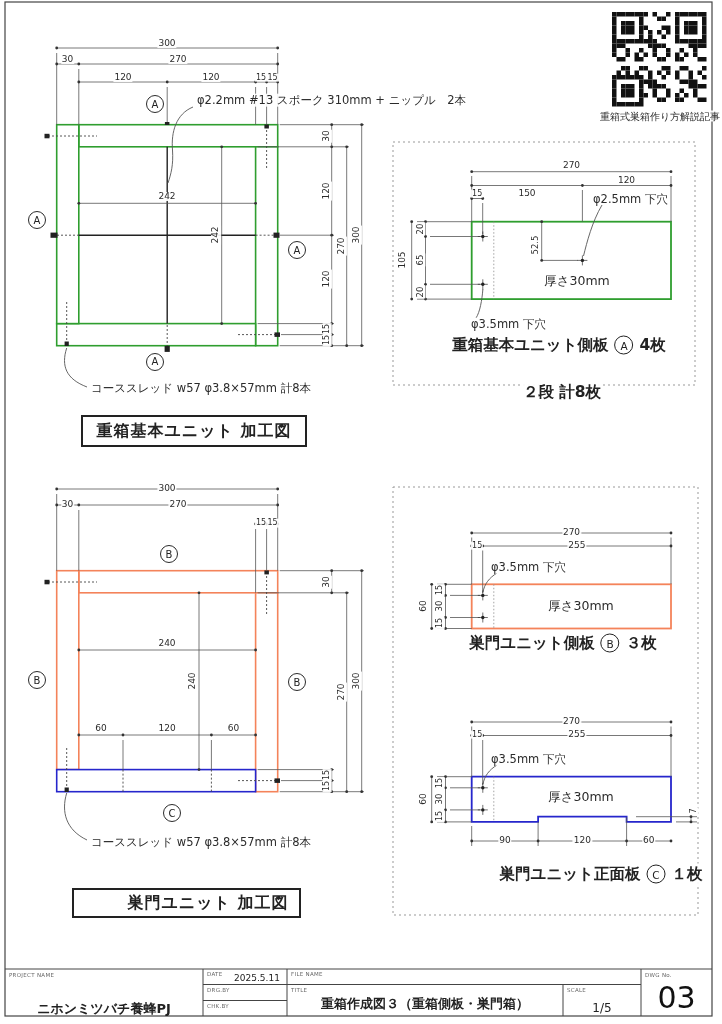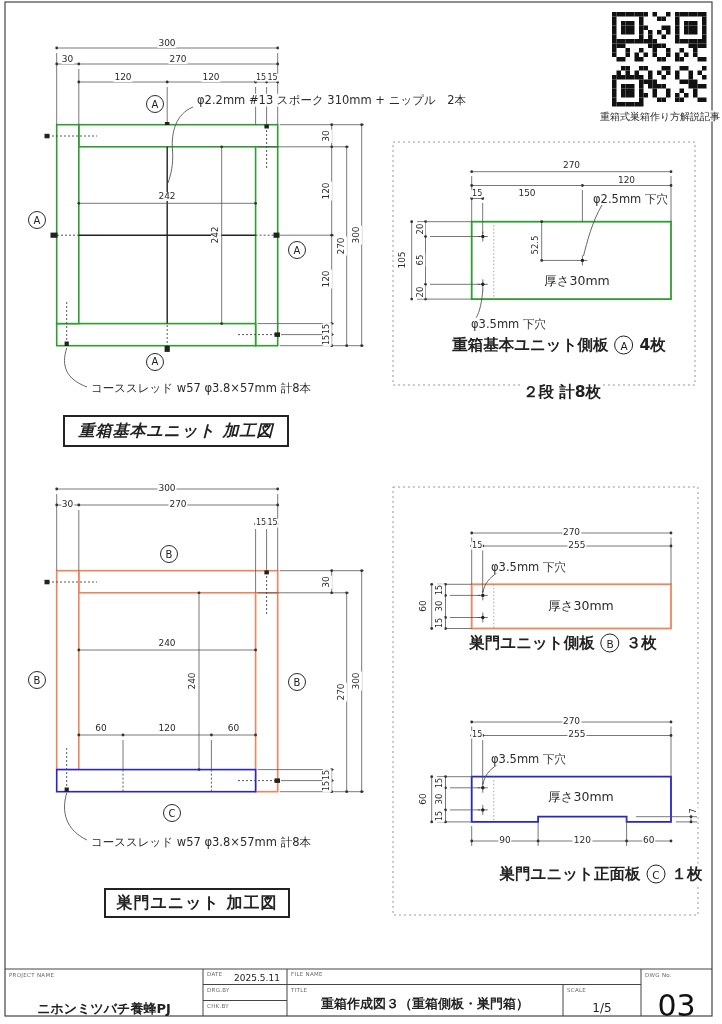--- a/index.html
+++ b/index.html
@@ -18,21 +18,21 @@
   .pcap{position:absolute;transform:translate(-50%,-50%);display:flex;align-items:center;gap:6px;
         font-size:15.5px;font-weight:bold;white-space:nowrap;background:rgba(255,255,255,.92);}
   .pcap .inlcirc{width:17px;height:17px;border:1.3px solid #222;border-radius:50%;display:inline-flex;
         align-items:center;justify-content:center;font-size:10.5px;font-weight:normal;flex:0 0 auto;}
   .tb-label{position:absolute;font-size:5.5px;color:#666;letter-spacing:.3px;}
   .tb-val{position:absolute;text-align:center;}
   .v-project{left:5px;top:1000px;width:198px;font-size:13px;font-weight:bold;}
   .v-date{left:228px;top:973px;width:58px;font-size:9px;}
   .v-title{left:287px;top:995px;width:276px;font-size:13px;font-weight:bold;}
   .v-scale{left:563px;top:1001px;width:78px;font-size:12px;}
-  .v-dwg{left:641px;top:980px;width:71px;font-size:30px;color:#111;margin-top:8px;}
+  .v-dwg{left:641px;top:980px;width:71px;font-size:30px;color:#111;}
 </style>
 </head>
 <body>
 
 <div class="page">
 
   <svg class="lines" viewBox="0 0 722 1024">
 
     <rect x="5" y="2" width="707" height="1014" fill="none" stroke="#444" stroke-width="1.2"></rect>
 
@@ -463,24 +463,24 @@
         <rect x="702" y="84" width="4.5" height="4.5" fill="#111"></rect>
         <rect x="702" y="97.5" width="4.5" height="4.5" fill="#111"></rect>
       </g>
 
     <g stroke="#444" stroke-width="1" fill="none">
       <path d="M5,969 H712 M203,969 V1016 M287,969 V1016 M641,969 V1016
                M203,984.5 H641 M203,1000.5 H287 M563,984.5 V1016"></path>
     </g>
   </svg>
 
-  <div class="boxcap" style="left:63px;top:415px;width:222px;height:28px;font-style:italic;">
+  <div class="boxcap" style="left:81px;top:415px;width:222px;height:28px;">
     <span>重箱基本ユニット 加工図</span>
   </div>
-  <div class="boxcap" style="left:104px;top:888px;width:182px;height:26px;">
+  <div class="boxcap" style="left:72px;top:888px;width:182px;height:26px;padding-left:43px;">
     <span>巣門ユニット 加工図</span>
   </div>
 
   <div class="pcap" style="left:559px;top:345px;">
     <span>重箱基本ユニット側板</span>
     <span class="inlcirc">A</span>
     <span>4枚</span>
   </div>
   <div class="pcap" style="left:562px;top:367px;margin-top:25px;">
     <span>２段 計8枚</span>

